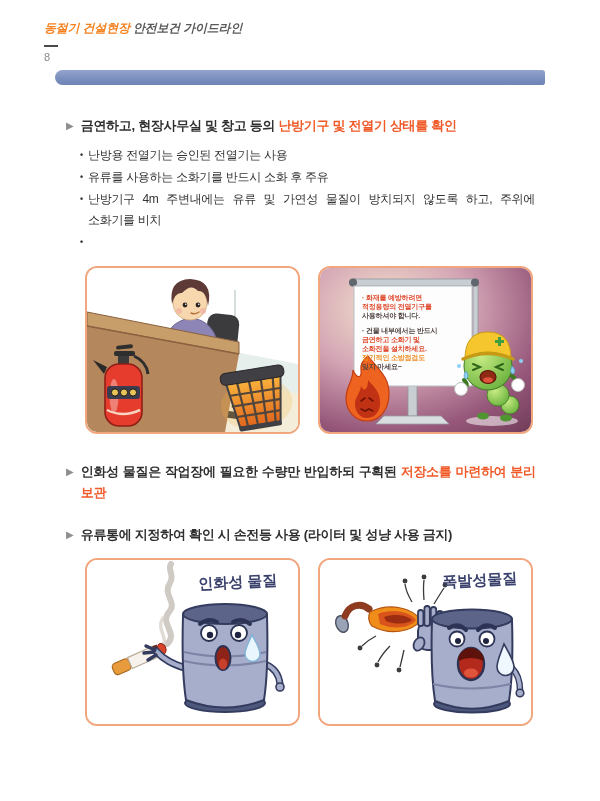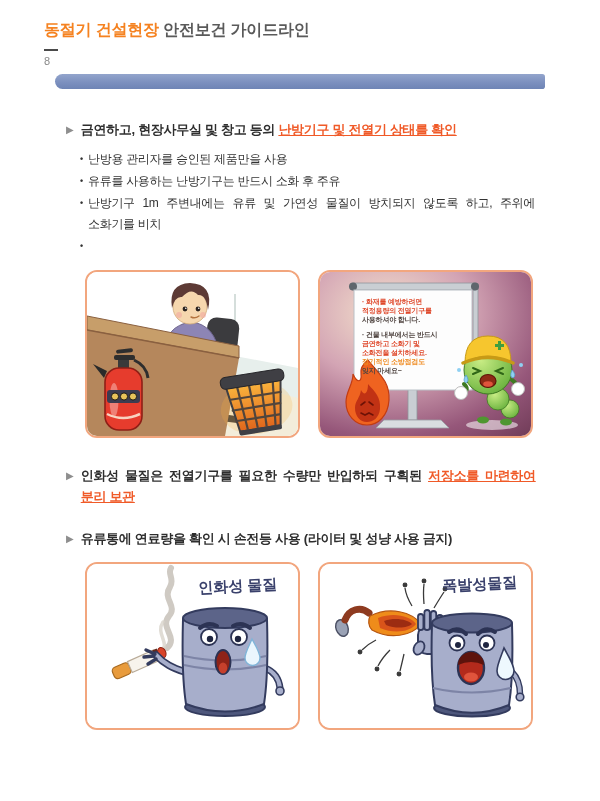--- a/index.html
+++ b/index.html
@@ -1,36 +1,36 @@
 <!DOCTYPE html>
 <html><head>
 <meta charset="utf-8">
 <style>
   * { margin:0; padding:0; box-sizing:border-box; }
   html,body { width:600px; height:801px; background:#ffffff; overflow:hidden;
     font-family:"Liberation Sans","DejaVu Sans",sans-serif; }
   .page { width:600px; height:801px; padding:20px 55px 0 44px; position:relative; }
 
   
-  .doc-title { font-size:16px; font-weight:bold; letter-spacing:-0.2px; }
+  .doc-title { font-size:12px; font-weight:bold; letter-spacing:-0.2px;font-style:italic; }
   .doc-title .t-orange { color:#F58220; }
   .doc-title .t-gray { color:#5a5a5a; font-weight:bold; }
   .title-dash { width:14px; height:2px; background:#4a4a4a; margin-top:8px; }
   .page-num { font-size:11px; color:#8a8a8a; margin-top:4px; }
 
   .blue-bar { margin:7px 0 0 11px; width:490px; height:15px;
     background:linear-gradient(#93a5cc,#7c90bf 55%,#6e84b5);
     border-radius:8px 3px 3px 8px; }
 
   
   .sec-heading { display:flex; margin-left:22px; margin-top:30px;
     font-size:13px; font-weight:bold; color:#2e2e2e; line-height:21px; }
   .sec-heading .tri { color:#8e8e8e; font-size:10px; margin-right:7px; line-height:21px; flex:0 0 auto; }
   .sec-heading p { width:455px; text-align:justify; word-break:keep-all; letter-spacing:-0.3px; }
-  .sec-heading .accent { color:#F05A28;text-decoration:underline; }
+  .sec-heading .accent { color:#F05A28; }
   .mt2 { margin-top:27px; }
   .mt3 { margin-top:21px; }
 
   
   .bullets { list-style:none; margin:9px 0 0 36px; width:455px; }
   .bullets li { display:flex; font-size:12px; color:#333; line-height:21px;
     letter-spacing:-0.3px; margin-bottom:1px; }
   .bullets .dot { flex:0 0 auto; width:8px; font-weight:bold; font-size:9px; line-height:21px; }
   .bullets .b-text { text-align:justify; word-break:keep-all; }
 
@@ -60,29 +60,29 @@
   <div class="page-num">8</div>
   <div class="blue-bar"></div>
 
   <div class="sec-heading">
     <span class="tri">▶</span>
     <p><span>금연하고, 현장사무실 및 창고 등의 </span><span class="accent">난방기구 및 전열기 상태를 확인</span></p>
   </div>
   <ul class="bullets">
     <li>
         <span class="dot">•</span>
-        <span class="b-text">난방용 관리자를 승인된 제품만을 사용</span>
+        <span class="b-text">난방용 전열기는 승인된 전열기는 사용</span>
       </li>
     <li>
         <span class="dot">•</span>
-        <span class="b-text">유류를 사용하는 난방기구는 반드시 소화 후 주유</span>
+        <span class="b-text">유류를 사용하는 소화기를 반드시 소화 후 주유</span>
       </li>
     <li>
         <span class="dot">•</span>
-        <span class="b-text">난방기구 1m 주변내에는 유류 및 가연성 물질이 방치되지 않도록 하고, 주위에 소화기를 비치</span>
+        <span class="b-text">난방기구 4m 주변내에는 유류 및 가연성 물질이 방치되지 않도록 하고, 주위에 소화기를 비치</span>
       </li>
     <li>
         <span class="dot">•</span>
       </li>
   </ul>
 
   <div class="img-row row1">
 
     <figure class="illus">
       <svg viewBox="0 0 211 164">
@@ -225,26 +225,26 @@
         <div class="wb-line" style="color: rgb(223, 74, 45);">금연하고 소화기 및</div>
         <div class="wb-line" style="color: rgb(223, 74, 45);">소화전을 설치하세요.</div>
         <div class="wb-line" style="color: rgb(239, 138, 31);">정기적인 소방점검도</div>
         <div class="wb-line" style="color: rgb(79, 68, 64);">잊지 마세요~</div>
       </div>
     </figure>
   </div>
 
   <div class="sec-heading mt2">
     <span class="tri">▶</span>
-    <p><span>인화성 물질은 전열기구를 필요한 수량만 반입하되 구획된 </span><span class="accent">저장소를 마련하여 분리 보관</span></p>
+    <p><span>인화성 물질은 작업장에 필요한 수량만 반입하되 구획된 </span><span class="accent">저장소를 마련하여 분리 보관</span></p>
   </div>
 
   <div class="sec-heading mt3">
     <span class="tri">▶</span>
-    <p><span>유류통에 연료량을 확인 시 손전등 사용 (라이터 및 성냥 사용 금지)</span></p>
+    <p><span>유류통에 지정하여 확인 시 손전등 사용 (라이터 및 성냥 사용 금지)</span></p>
   </div>
 
   <div class="img-row row2">
 
     <figure class="illus">
       <svg viewBox="0 0 211 164">
         <rect width="211" height="164" fill="#ffffff"></rect>
 
         <g>
           <path d="M80,84 C92,73 72,64 82,52 C91,42 75,35 83,23 C88,15 80,10 84,4" stroke="#c3bdb4" stroke-width="6" fill="none" opacity="0.8" stroke-linecap="round"></path>

